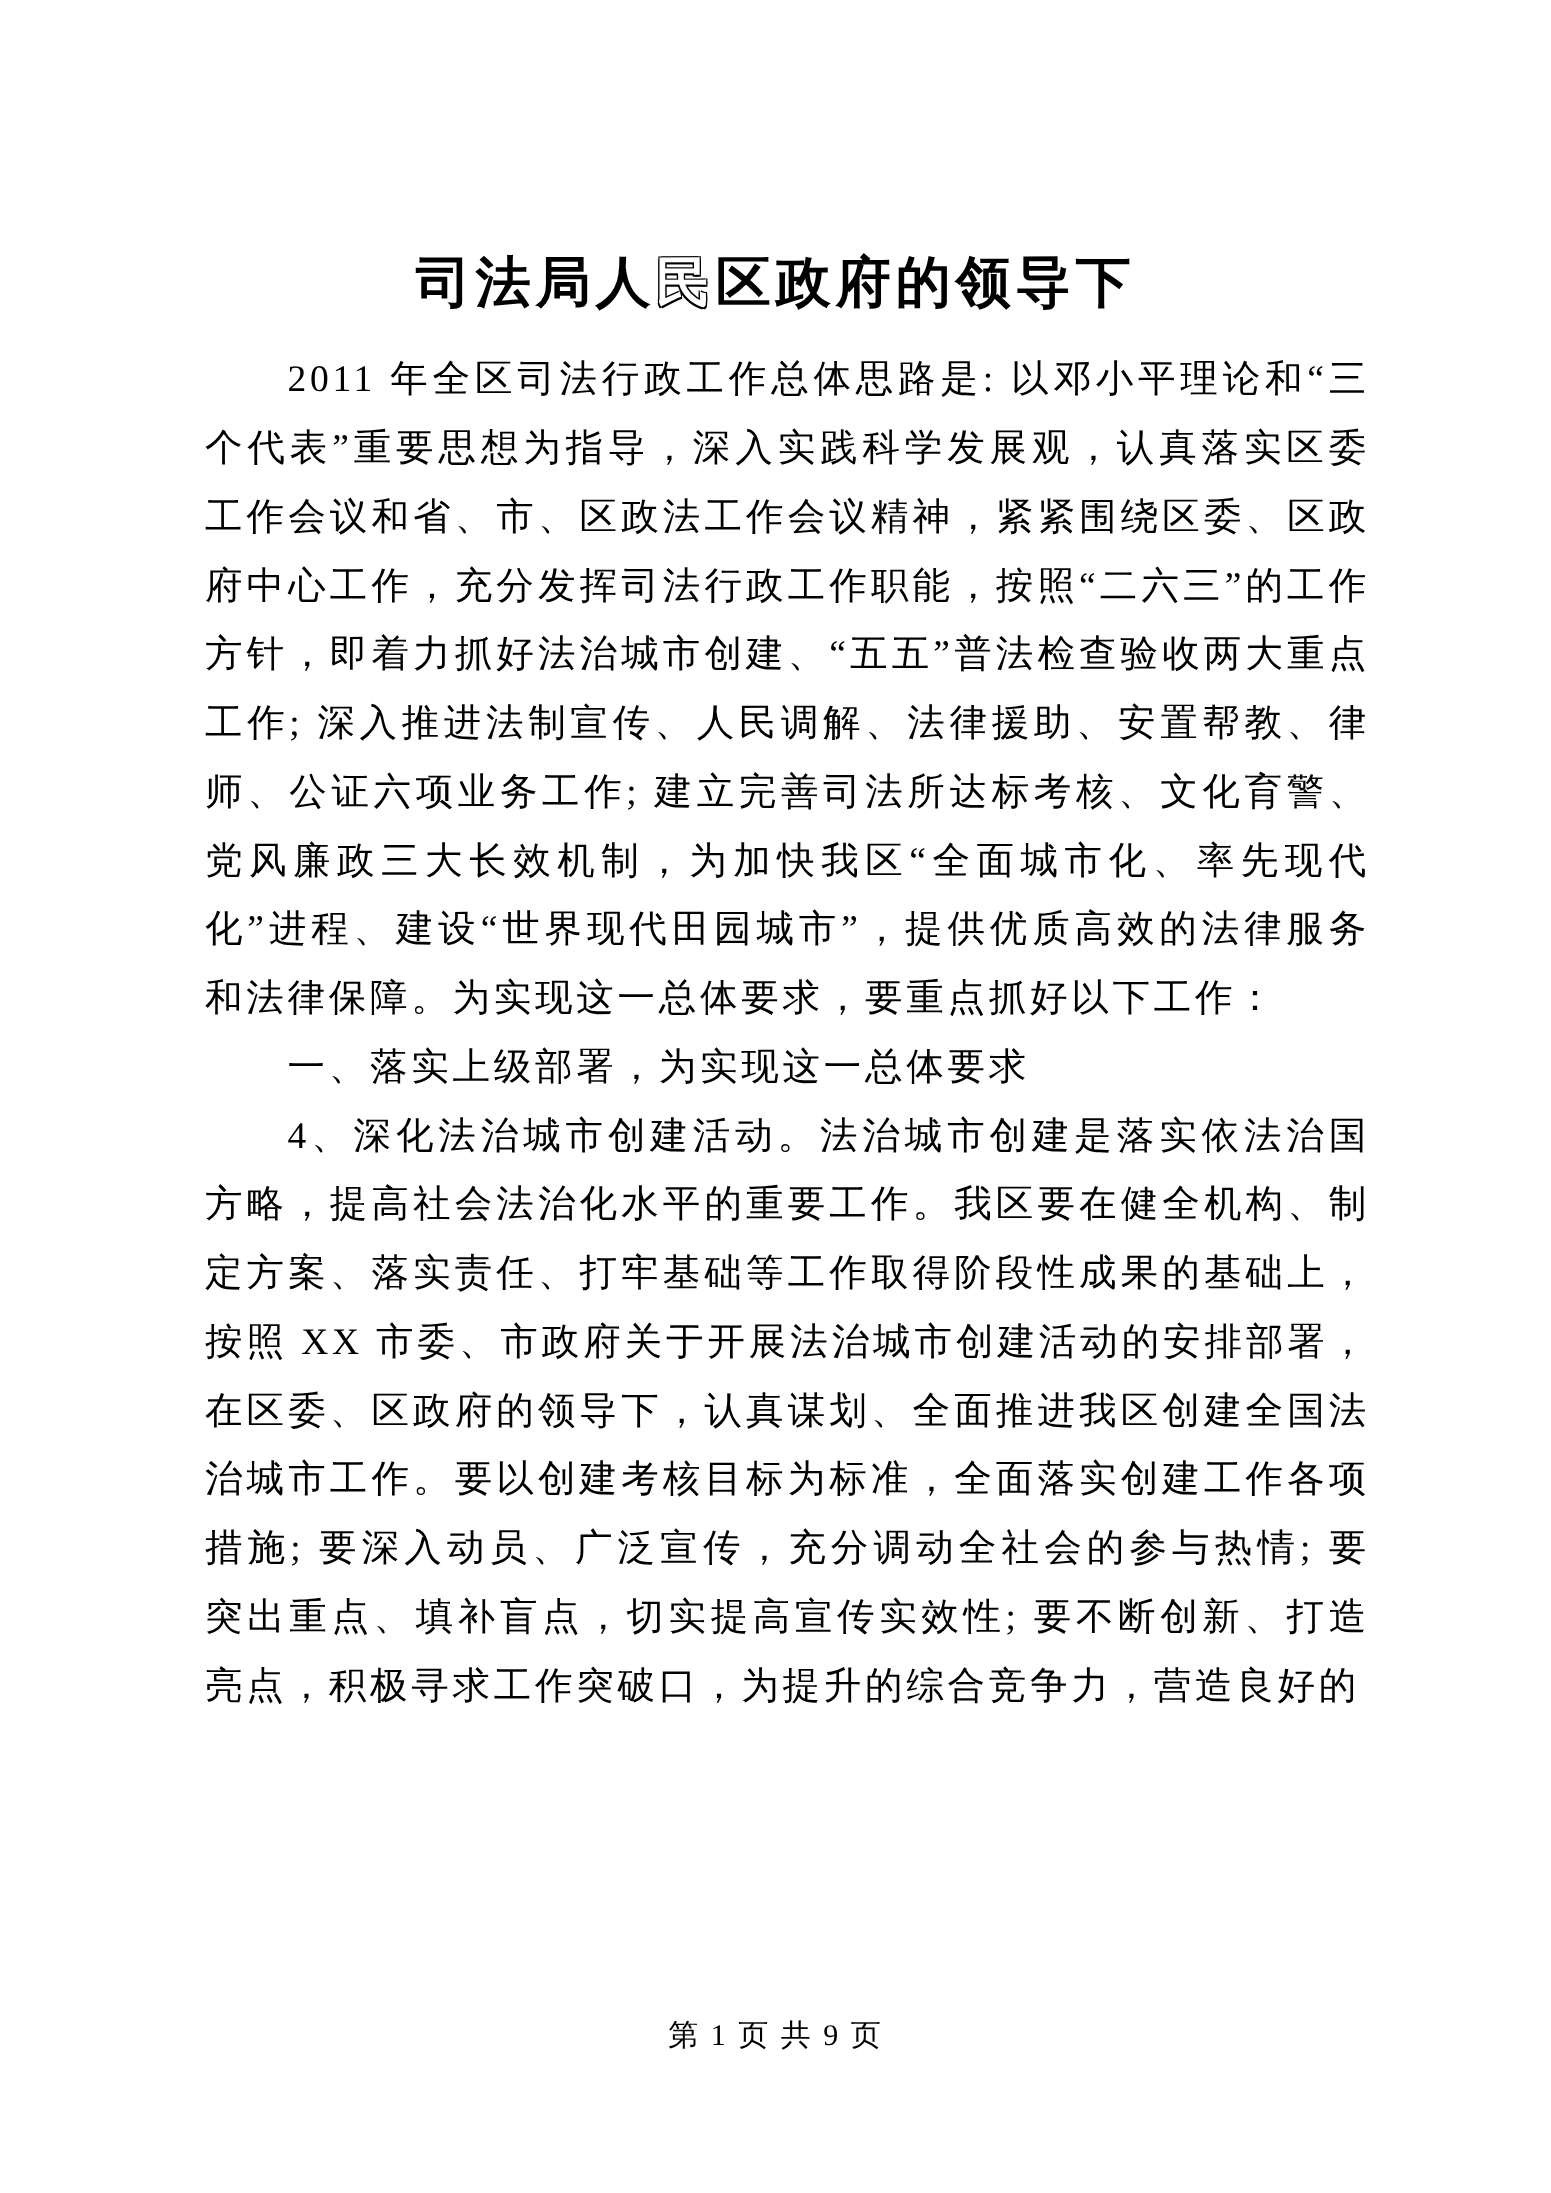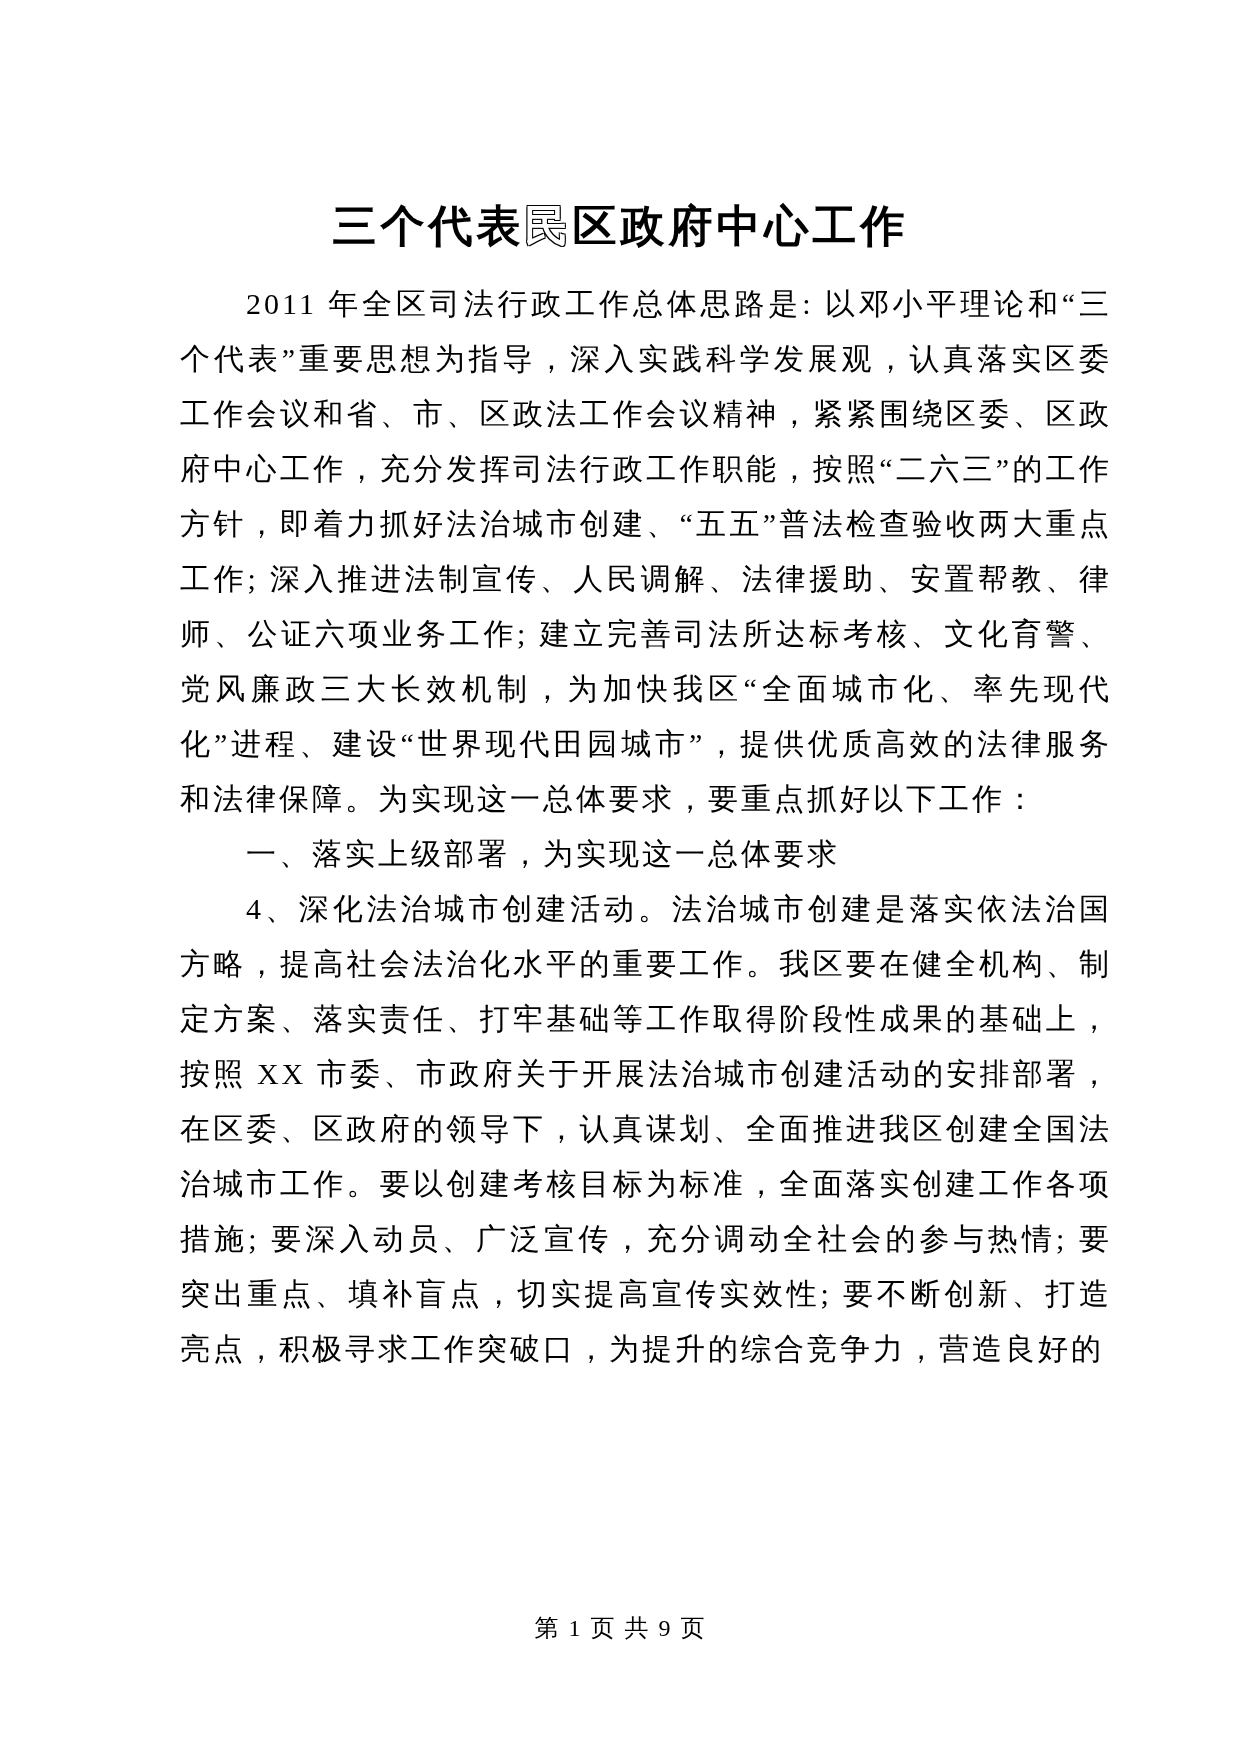--- a/index.html
+++ b/index.html
@@ -33,21 +33,21 @@
     color: #ffffff;
     text-shadow:
       -1px -1px 0 #000,
        1px -1px 0 #000,
       -1px  1px 0 #000,
        1px  1px 0 #000;
   }
   .doc-body {
     position: absolute;
     top: 276px;
-    left: 180px;
+    left: 164px;
     width: 932px;
     font-size: 30px;
     line-height: 55px;
     letter-spacing: 3px;
     text-align: justify;
     text-justify: inter-ideograph;
   }
   .doc-body p {
     margin: 0;
     padding: 0;
@@ -61,21 +61,21 @@
     text-align: center;
     font-size: 24px;
     letter-spacing: 2px;
   }
 </style>
 </head>
 <body>
 
 <div class="page">
 
-  <h1 class="doc-title"><span>三个代表</span><span class="outline-char">民</span><span>区政府中心工作</span></h1>
+  <h1 class="doc-title"><span>司法局人</span><span class="outline-char">民</span><span>区政府的领导下</span></h1>
 
   <div class="doc-body">
     <p>2011 年全区司法行政工作总体思路是: 以邓小平理论和“三个代表”重要思想为指导，深入实践科学发展观，认真落实区委工作会议和省、市、区政法工作会议精神，紧紧围绕区委、区政府中心工作，充分发挥司法行政工作职能，按照“二六三”的工作方针，即着力抓好法治城市创建、“五五”普法检查验收两大重点工作; 深入推进法制宣传、人民调解、法律援助、安置帮教、律师、公证六项业务工作; 建立完善司法所达标考核、文化育警、党风廉政三大长效机制，为加快我区“全面城市化、率先现代化”进程、建设“世界现代田园城市”，提供优质高效的法律服务和法律保障。为实现这一总体要求，要重点抓好以下工作：</p>
     <p>一、落实上级部署，为实现这一总体要求</p>
     <p>4、深化法治城市创建活动。法治城市创建是落实依法治国方略，提高社会法治化水平的重要工作。我区要在健全机构、制定方案、落实责任、打牢基础等工作取得阶段性成果的基础上，按照 XX 市委、市政府关于开展法治城市创建活动的安排部署，在区委、区政府的领导下，认真谋划、全面推进我区创建全国法治城市工作。要以创建考核目标为标准，全面落实创建工作各项措施; 要深入动员、广泛宣传，充分调动全社会的参与热情; 要突出重点、填补盲点，切实提高宣传实效性; 要不断创新、打造亮点，积极寻求工作突破口，为提升的综合竞争力，营造良好的</p>
   </div>
 
   <div class="page-footer">第 1 页 共 9 页</div>
 
 </div>

